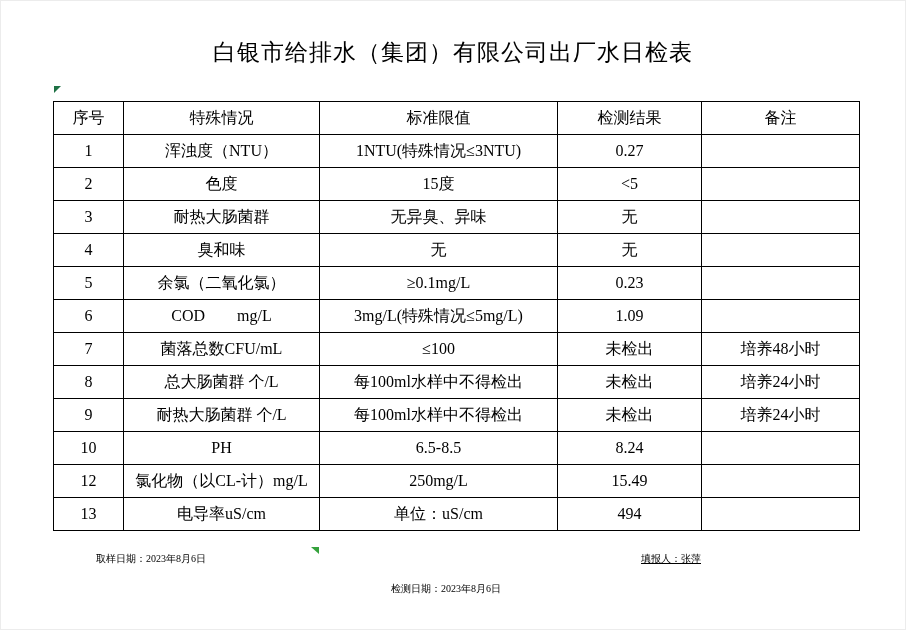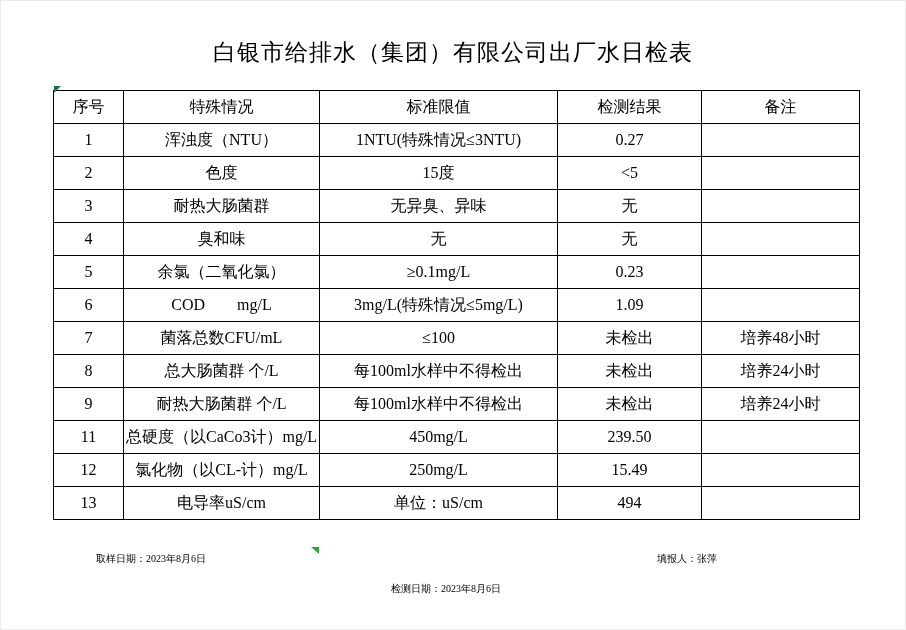--- a/index.html
+++ b/index.html
@@ -25,21 +25,21 @@
     width: 100%;
     margin: 0;
     text-align: center;
     font-size: 23px;
     font-weight: normal;
     letter-spacing: 1px;
   }
   table.report-table {
     position: absolute;
     left: 52px;
-    top: 89px;
+    top: 100px;
     width: 806px;
     border-collapse: collapse;
     table-layout: fixed;
     font-family: Liberation Serif, serif;
   }
   table.report-table col.c1 { width: 70px; }
   table.report-table col.c2 { width: 196px; }
   table.report-table col.c3 { width: 238px; }
   table.report-table col.c4 { width: 144px; }
   table.report-table col.c5 { width: 158px; }
@@ -80,21 +80,21 @@
     position: absolute;
     top: 551px;
     left: 0;
     width: 100%;
     height: 22px;
     font-size: 10px;
   }
   .footer-line span { position: absolute; white-space: pre; }
   .footer-sample   { left: 95px; }
   .footer-test     { left: 390px; margin-top: 30px; }
-  .footer-reporter { left: 656px; }
+  .footer-reporter { left: 640px; text-decoration: underline; }
 </style>
 </head>
 <body>
 
 <div class="page">
 
   <h1 class="title">白银市给排水（集团）有限公司出厂水日检表</h1>
 
   <table class="report-table">
     <colgroup>
@@ -171,24 +171,24 @@
           <td>培养24小时</td>
         </tr>
         <tr>
           <td>9</td>
           <td>耐热大肠菌群 个/L</td>
           <td>每100ml水样中不得检出</td>
           <td>未检出</td>
           <td>培养24小时</td>
         </tr>
         <tr>
-          <td>11</td>
-          <td>总硬度（以CaCo3计）mg/L</td>
-          <td>450mg/L</td>
-          <td>239.50</td>
+          <td>10</td>
+          <td>PH</td>
+          <td>6.5-8.5</td>
+          <td>8.24</td>
           <td></td>
         </tr>
         <tr>
           <td>12</td>
           <td>氯化物（以CL-计）mg/L</td>
           <td>250mg/L</td>
           <td>15.49</td>
           <td></td>
         </tr>
         <tr>

